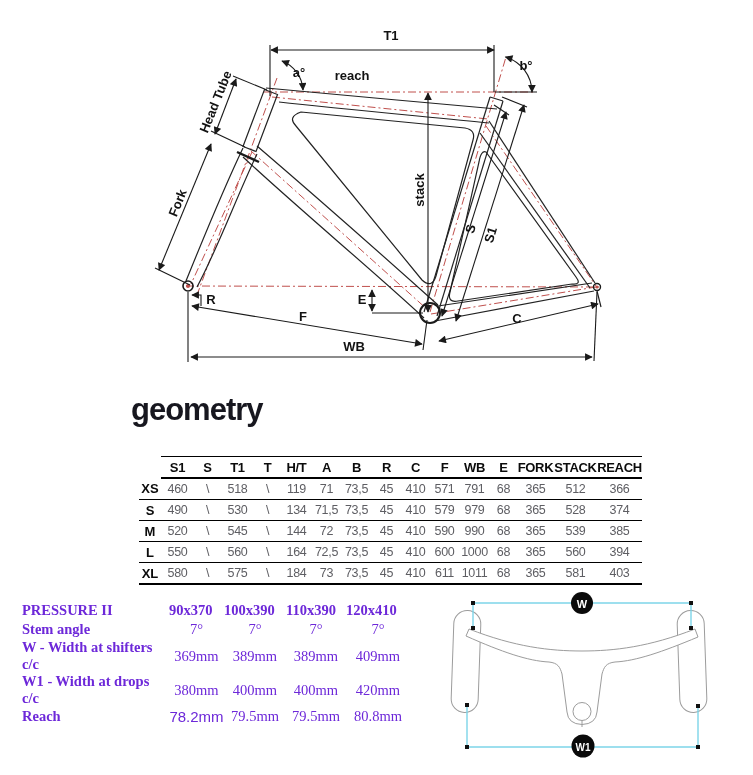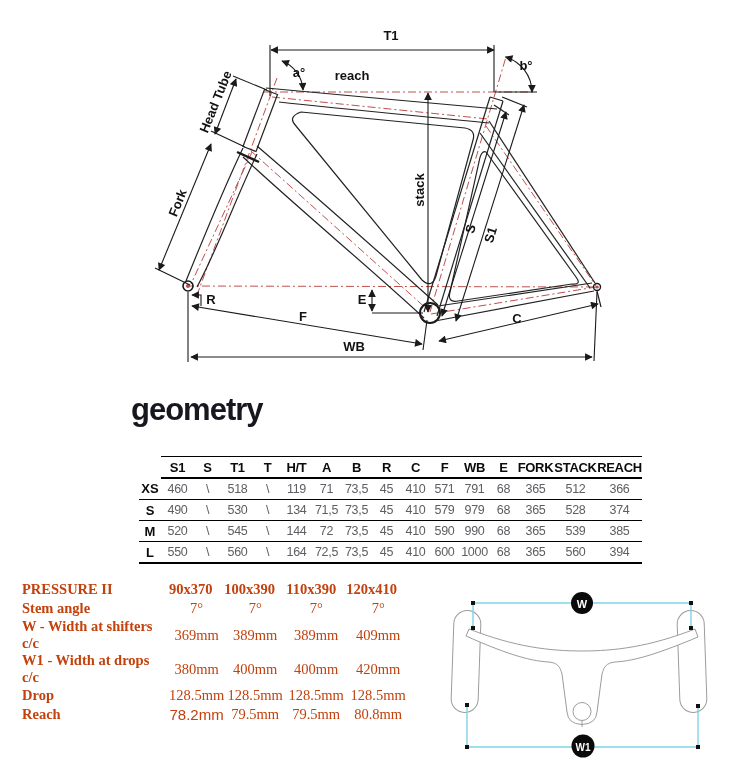--- a/index.html
+++ b/index.html
@@ -32,22 +32,22 @@
   #geometry-table thead th:nth-child(14){width:37px;}
   #geometry-table thead th:nth-child(15){width:43px;}
   #geometry-table thead th:nth-child(16){width:45px;}
   #geometry-table tbody td{font-size:12.5px;color:#5e5e63;letter-spacing:-0.3px;
        border-bottom:1.2px solid #000;}
   #geometry-table tbody th{font-size:13px;font-weight:bold;color:#0b0b0b;
        text-align:center;border-bottom:1.2px solid #000;}
   #geometry-table tbody tr:last-child td,
   #geometry-table tbody tr:last-child th{border-bottom:2.2px solid #000;}
   
-  #pressure-table{left:22px;top:580px;border-collapse:collapse;table-layout:fixed;
-       font-family:"Liberation Serif",serif;color:#c2410c;}
+  #pressure-table{left:22px;top:601px;border-collapse:collapse;table-layout:fixed;
+       font-family:"Liberation Serif",serif;color:#6d28d9;}
   #pressure-table th,#pressure-table td{padding:0;height:19px;font-size:14.5px;}
   #pressure-table thead th{font-weight:bold;text-align:left;}
   #pressure-table thead th.corner{text-align:left;}
   #pressure-table thead th:nth-child(1){width:147px;}
   #pressure-table thead th:nth-child(2){width:55px;}
   #pressure-table thead th:nth-child(3){width:62px;}
   #pressure-table thead th:nth-child(4){width:60px;}
   #pressure-table thead th:nth-child(5){width:64px;}
   #pressure-table tbody th{font-weight:bold;text-align:left;}
   #pressure-table tbody td{text-align:center;}
@@ -257,20 +257,38 @@
         <td>73,5</td>
         <td>45</td>
         <td>410</td>
         <td>600</td>
         <td>1000</td>
         <td>68</td>
         <td>365</td>
         <td>560</td>
         <td>394</td>
       </tr>
+      <tr>
+        <th>XL</th>
+        <td>580</td>
+        <td>\</td>
+        <td>575</td>
+        <td>\</td>
+        <td>184</td>
+        <td>73</td>
+        <td>73,5</td>
+        <td>45</td>
+        <td>410</td>
+        <td>611</td>
+        <td>1011</td>
+        <td>68</td>
+        <td>365</td>
+        <td>581</td>
+        <td>403</td>
+      </tr>
     </tbody>
   </table>
 
 <table id="pressure-table" class="abs">
     <thead>
       <tr>
         <th class="corner">PRESSURE II</th>
         <th>90x370</th>
         <th>100x390</th>
         <th>110x390</th>
@@ -291,27 +309,20 @@
         <td>389mm</td>
         <td>389mm</td>
         <td>409mm</td>
       </tr>
       <tr>
         <th>W1 - Width at drops c/c</th>
         <td>380mm</td>
         <td>400mm</td>
         <td>400mm</td>
         <td>420mm</td>
-      </tr>
-      <tr>
-        <th>Drop</th>
-        <td>128.5mm</td>
-        <td>128.5mm</td>
-        <td>128.5mm</td>
-        <td>128.5mm</td>
       </tr>
       <tr>
         <th>Reach</th>
         <td>78.2mm</td>
         <td>79.5mm</td>
         <td>79.5mm</td>
         <td>80.8mm</td>
       </tr>
     </tbody>
   </table>

